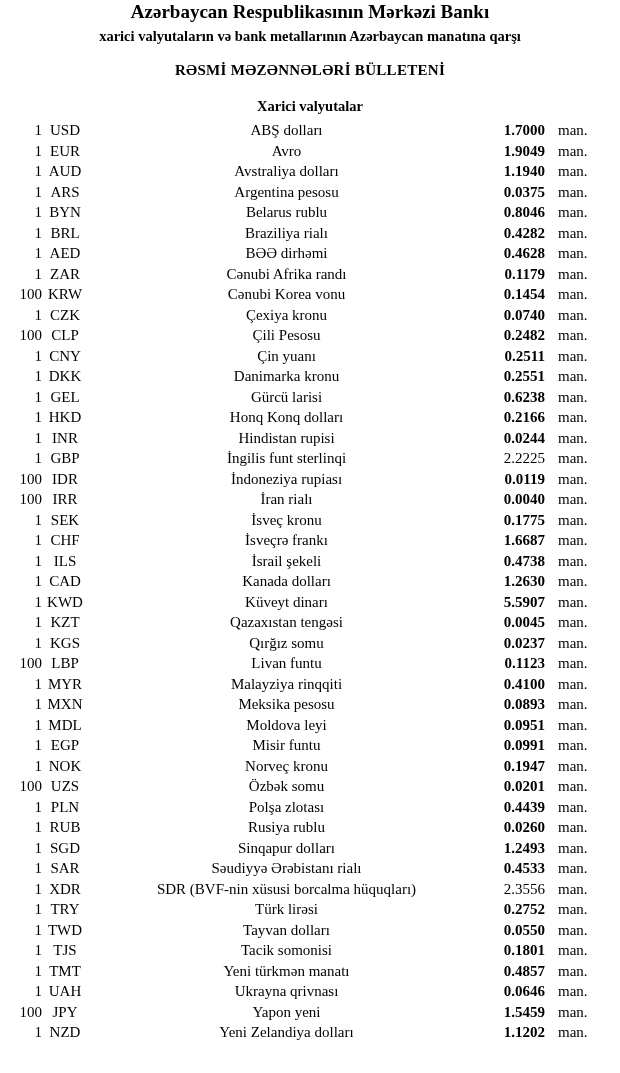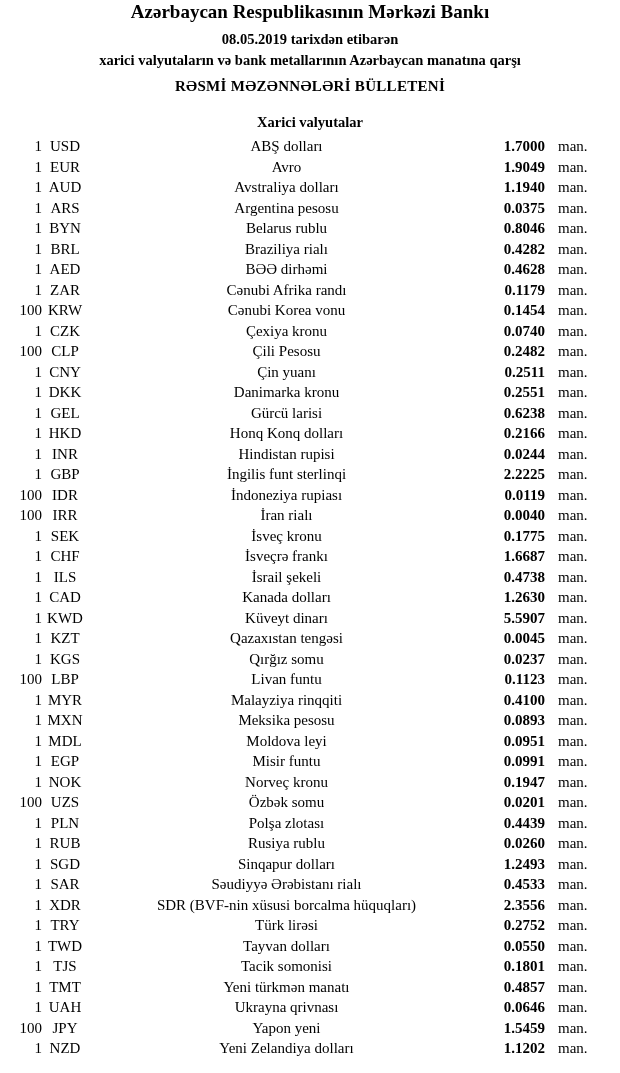--- a/index.html
+++ b/index.html
@@ -29,21 +29,21 @@
   .doc-subtitle {
     font-size: 14.5px;
     font-weight: bold;
     line-height: 18px;
     margin-top: 3px;
   }
   .doc-bulletin-title {
     font-size: 15px;
     font-weight: bold;
     line-height: 18px;
-    margin-top: 8px;
+    margin-top: 16px;
     letter-spacing: 0.3px;
   }
   .section-title {
     font-size: 14.5px;
     font-weight: bold;
     line-height: 18px;
     margin-top: 18px;
     text-align: center;
   }
 
@@ -59,33 +59,32 @@
   }
   .cell { display: block; white-space: nowrap; overflow: hidden; }
   .qty   { text-align: right; }
   .code  { text-align: center; }
   .cname { text-align: center; }
   .rate  {
     text-align: right;
     font-weight: bold;
   }
   .rate.regular {
-    font-weight: bold;
+    font-weight: normal;
     font-style: normal;
   }
   .unit  { text-align: left; padding-left: 13px; }
 </style>
 </head>
 <body>
 
 <div class="page">
 
   <div class="doc-header">
     <div class="doc-title">Azərbaycan Respublikasının Mərkəzi Bankı</div>
-    <div class="doc-date-line">08.05.2019 tarixdən etibarən</div>
     <div class="doc-subtitle">xarici valyutaların və bank metallarının Azərbaycan manatına qarşı</div>
     <div class="doc-bulletin-title">RƏSMİ MƏZƏNNƏLƏRİ BÜLLETENİ</div>
   </div>
 
   <div class="section-title">Xarici valyutalar</div>
 
   <div class="rates-table">
       <div class="row">
     <span class="cell qty">1</span>
     <span class="cell code">USD</span>

